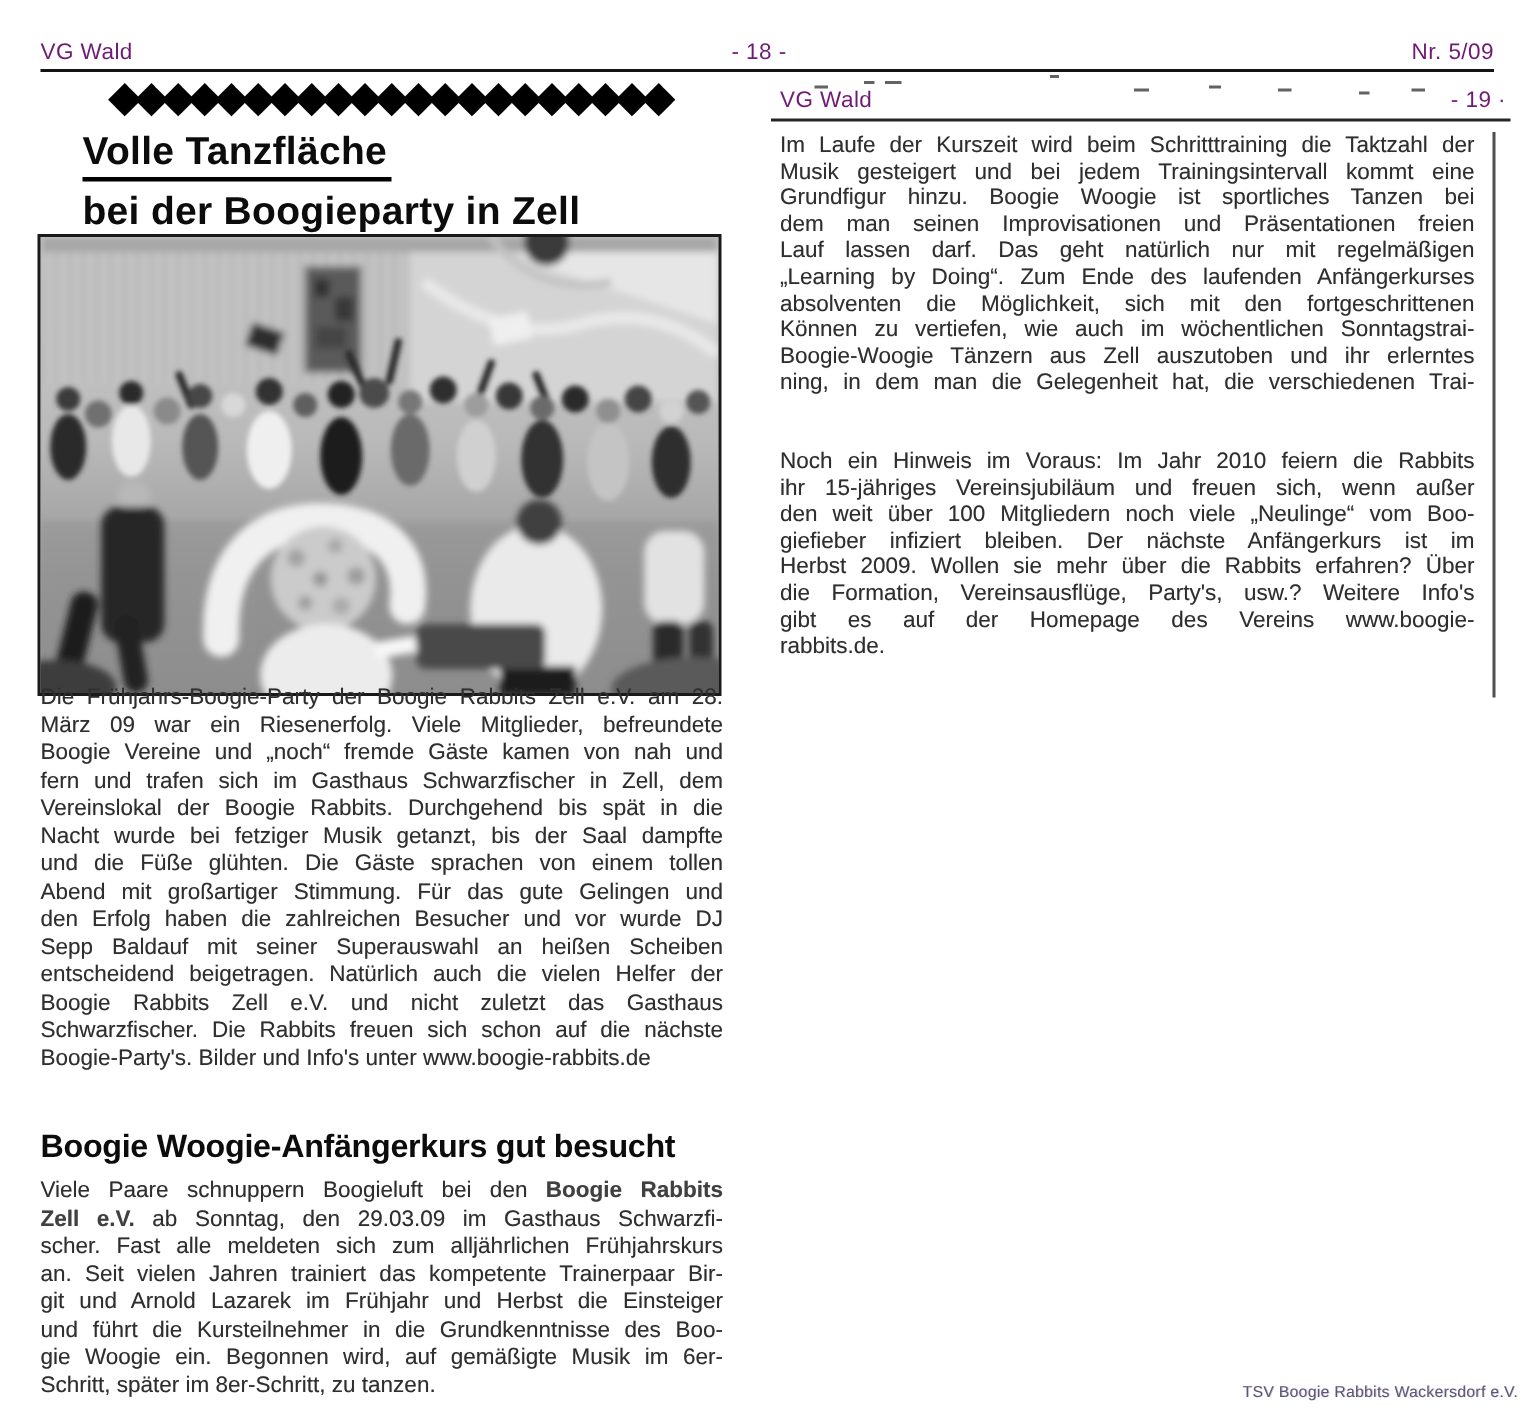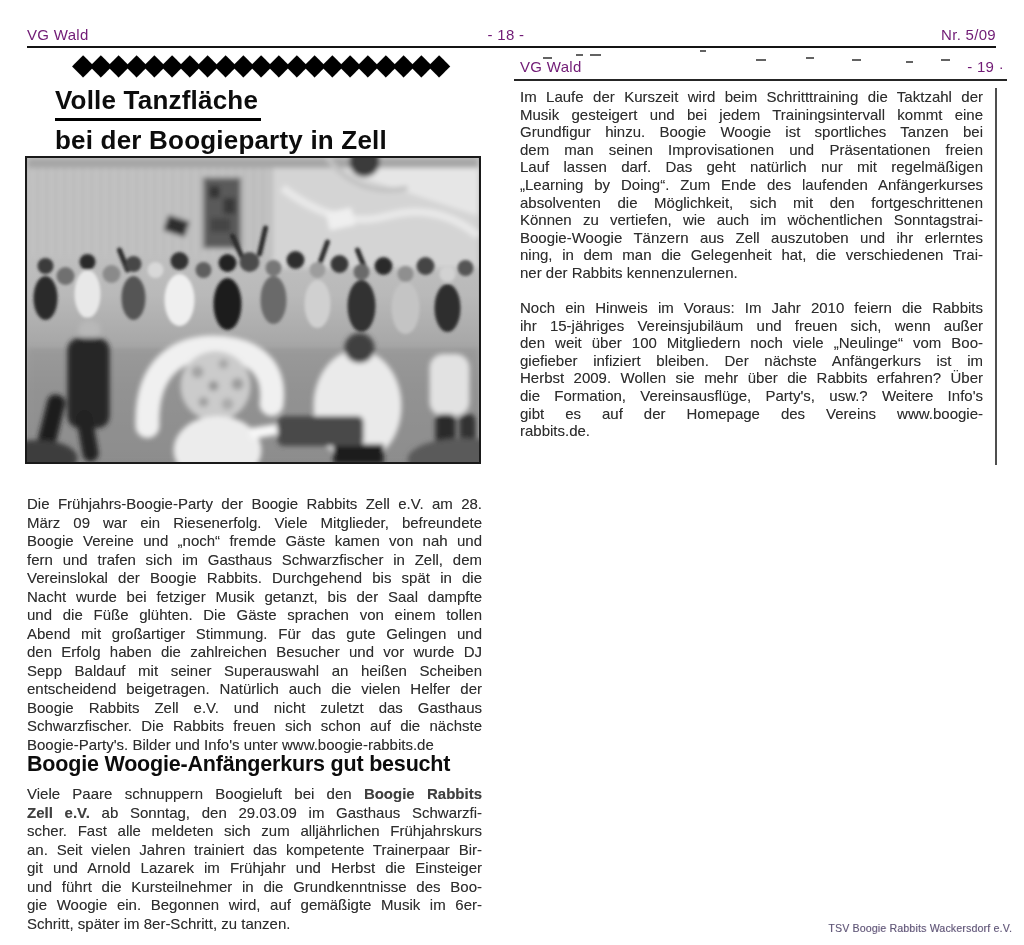--- a/index.html
+++ b/index.html
@@ -46,21 +46,21 @@
   
   .body-text {
     font-size: 15px;
     color: #2e2e2e;
     text-shadow: 0 0 0.5px rgba(70,70,70,0.45);
   }
   .jline { text-align: justify; text-align-last: justify; }
   .jline.last { text-align-last: left; }
   .b { font-weight: bold; color: #404040; }
 
-  .left-p1  { left: 27px;  top: 495px; width: 455px; line-height: 18.5px; }
+  .left-p1  { left: 27px;  top: 456px; width: 455px; line-height: 18.5px; }
   .left-p2  { left: 27px;  top: 785px; width: 455px; line-height: 18.5px; }
 
   
   .clip-pub  { left: 520px; top: 58px; }
   .clip-page { right: 20px; top: 58px; }
   .rule-clip { left: 514px; top: 79px; width: 493px; height: 2px; background: #262626; }
   .right-p1  { left: 520px; top: 88px;  width: 463px; line-height: 17.6px; }
   .right-p2  { left: 520px; top: 299px; width: 463px; line-height: 17.6px; }
   .edge-line { left: 995px; top: 88px; width: 2px; height: 377px; background: #4f4f4f; }
 
@@ -242,21 +242,20 @@
     <div class="jline"><span>Im Laufe der Kurszeit wird beim Schritttraining die Taktzahl der</span></div>
     <div class="jline"><span>Musik gesteigert und bei jedem Trainingsintervall kommt eine</span></div>
     <div class="jline"><span>Grundfigur hinzu. Boogie Woogie ist sportliches Tanzen bei</span></div>
     <div class="jline"><span>dem man seinen Improvisationen und Präsentationen freien</span></div>
     <div class="jline"><span>Lauf lassen darf. Das geht natürlich nur mit regelmäßigen</span></div>
     <div class="jline"><span>„Learning by Doing“. Zum Ende des laufenden Anfängerkurses</span></div>
     <div class="jline"><span>absolventen die Möglichkeit, sich mit den fortgeschrittenen</span></div>
     <div class="jline"><span>Können zu vertiefen, wie auch im wöchentlichen Sonntagstrai-</span></div>
     <div class="jline"><span>Boogie-Woogie Tänzern aus Zell auszutoben und ihr erlerntes</span></div>
     <div class="jline"><span>ning, in dem man die Gelegenheit hat, die verschiedenen Trai-</span></div>
-    <div class="jline last"><span>ner der Rabbits kennenzulernen.</span></div>
   </div>
 <div class="abs body-text right-p2">
     <div class="jline"><span>Noch ein Hinweis im Voraus: Im Jahr 2010 feiern die Rabbits</span></div>
     <div class="jline"><span>ihr 15-jähriges Vereinsjubiläum und freuen sich, wenn außer</span></div>
     <div class="jline"><span>den weit über 100 Mitgliedern noch viele „Neulinge“ vom Boo-</span></div>
     <div class="jline"><span>giefieber infiziert bleiben. Der nächste Anfängerkurs ist im</span></div>
     <div class="jline"><span>Herbst 2009. Wollen sie mehr über die Rabbits erfahren? Über</span></div>
     <div class="jline"><span>die Formation, Vereinsausflüge, Party's, usw.? Weitere Info's</span></div>
     <div class="jline"><span>gibt es auf der Homepage des Vereins www.boogie-</span></div>
     <div class="jline last"><span>rabbits.de.</span></div>

